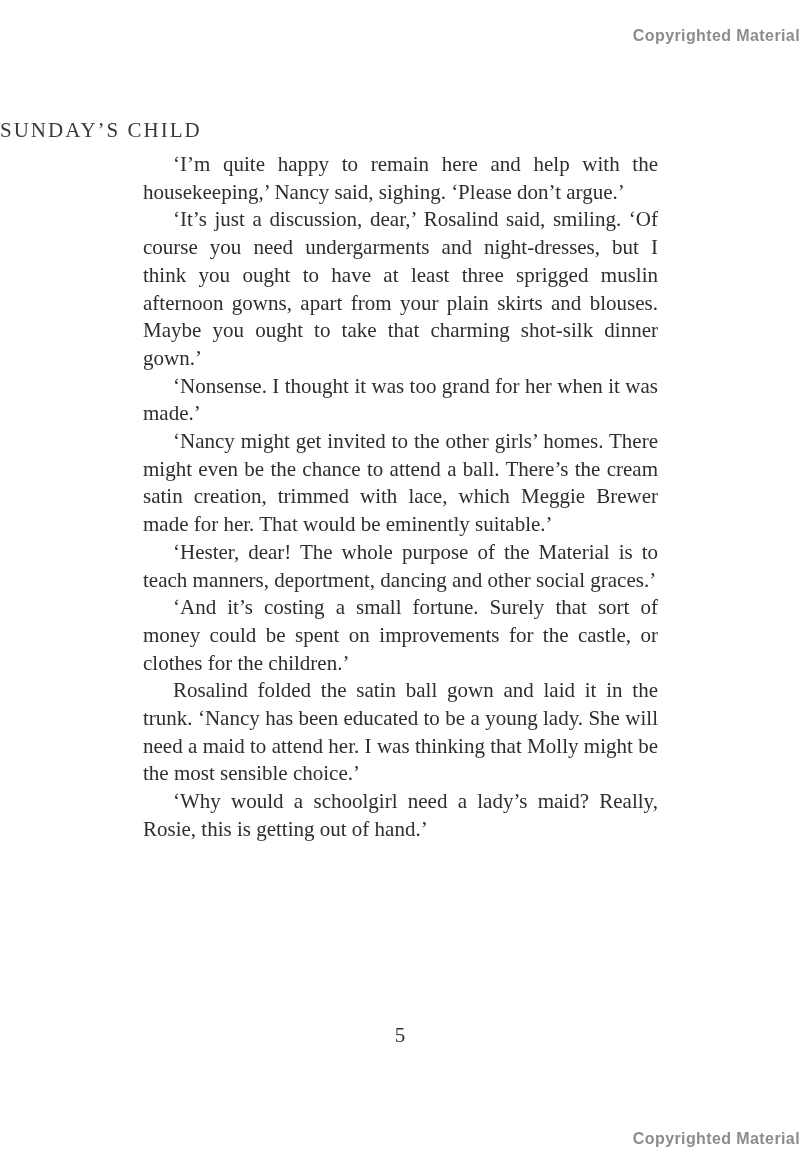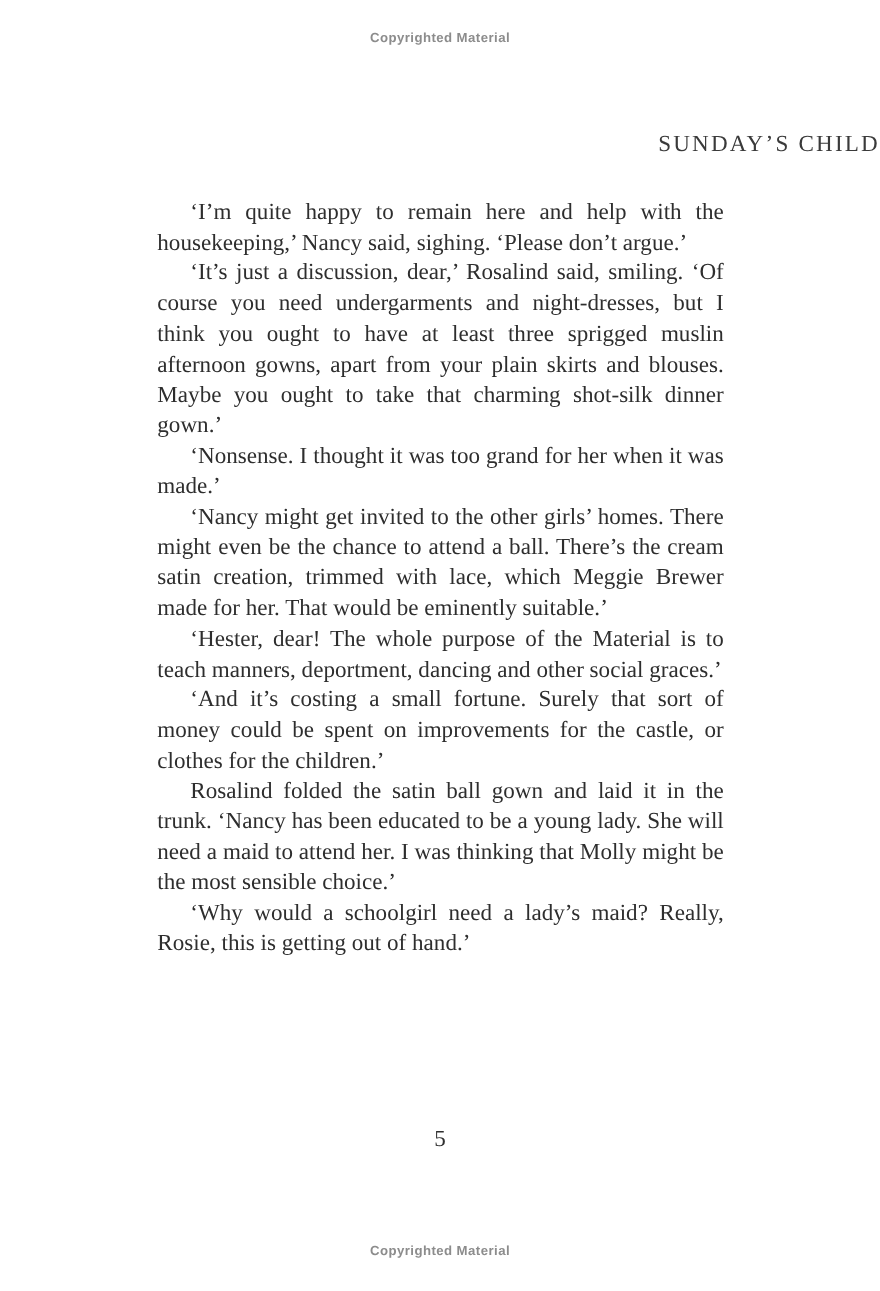--- a/index.html
+++ b/index.html
@@ -12,43 +12,43 @@
     width: 800px;
     height: 1174px;
     background: var(--page-bg, #ffffff);
     overflow: hidden;
     font-family: "Liberation Serif", serif;
   }
   .copyright-notice {
     position: absolute;
     left: 0;
     width: 800px;
-    text-align: center;
+    text-align: right;
     font-family: "Liberation Sans", sans-serif;
     font-weight: bold;
-    font-size: 12px;
+    font-size: 16px;
     letter-spacing: 0.4px;
     color: var(--copyright-color, #8c8c8c);
   }
   .copyright-top { top: 27px; }
   .copyright-bottom { top: 1130px; }
   .running-head {
     position: absolute;
     top: 118px;
     left: 0;
     width: 800px;
-    text-align: right;
+    text-align: left;
     font-family: "Liberation Serif", serif;
     font-size: 21px;
     letter-spacing: 2px;
     color: var(--title-color, #3a3a3a);
   }
   .body-text {
     position: absolute;
-    top: 179px;
+    top: 151px;
     left: 143px;
     width: 515px;
     font-size: 21px;
     line-height: 27.7px;
     color: var(--body-color, #2e2e2e);
     text-align: justify;
   }
   .body-text p {
     margin: 0;
     padding: 0;

